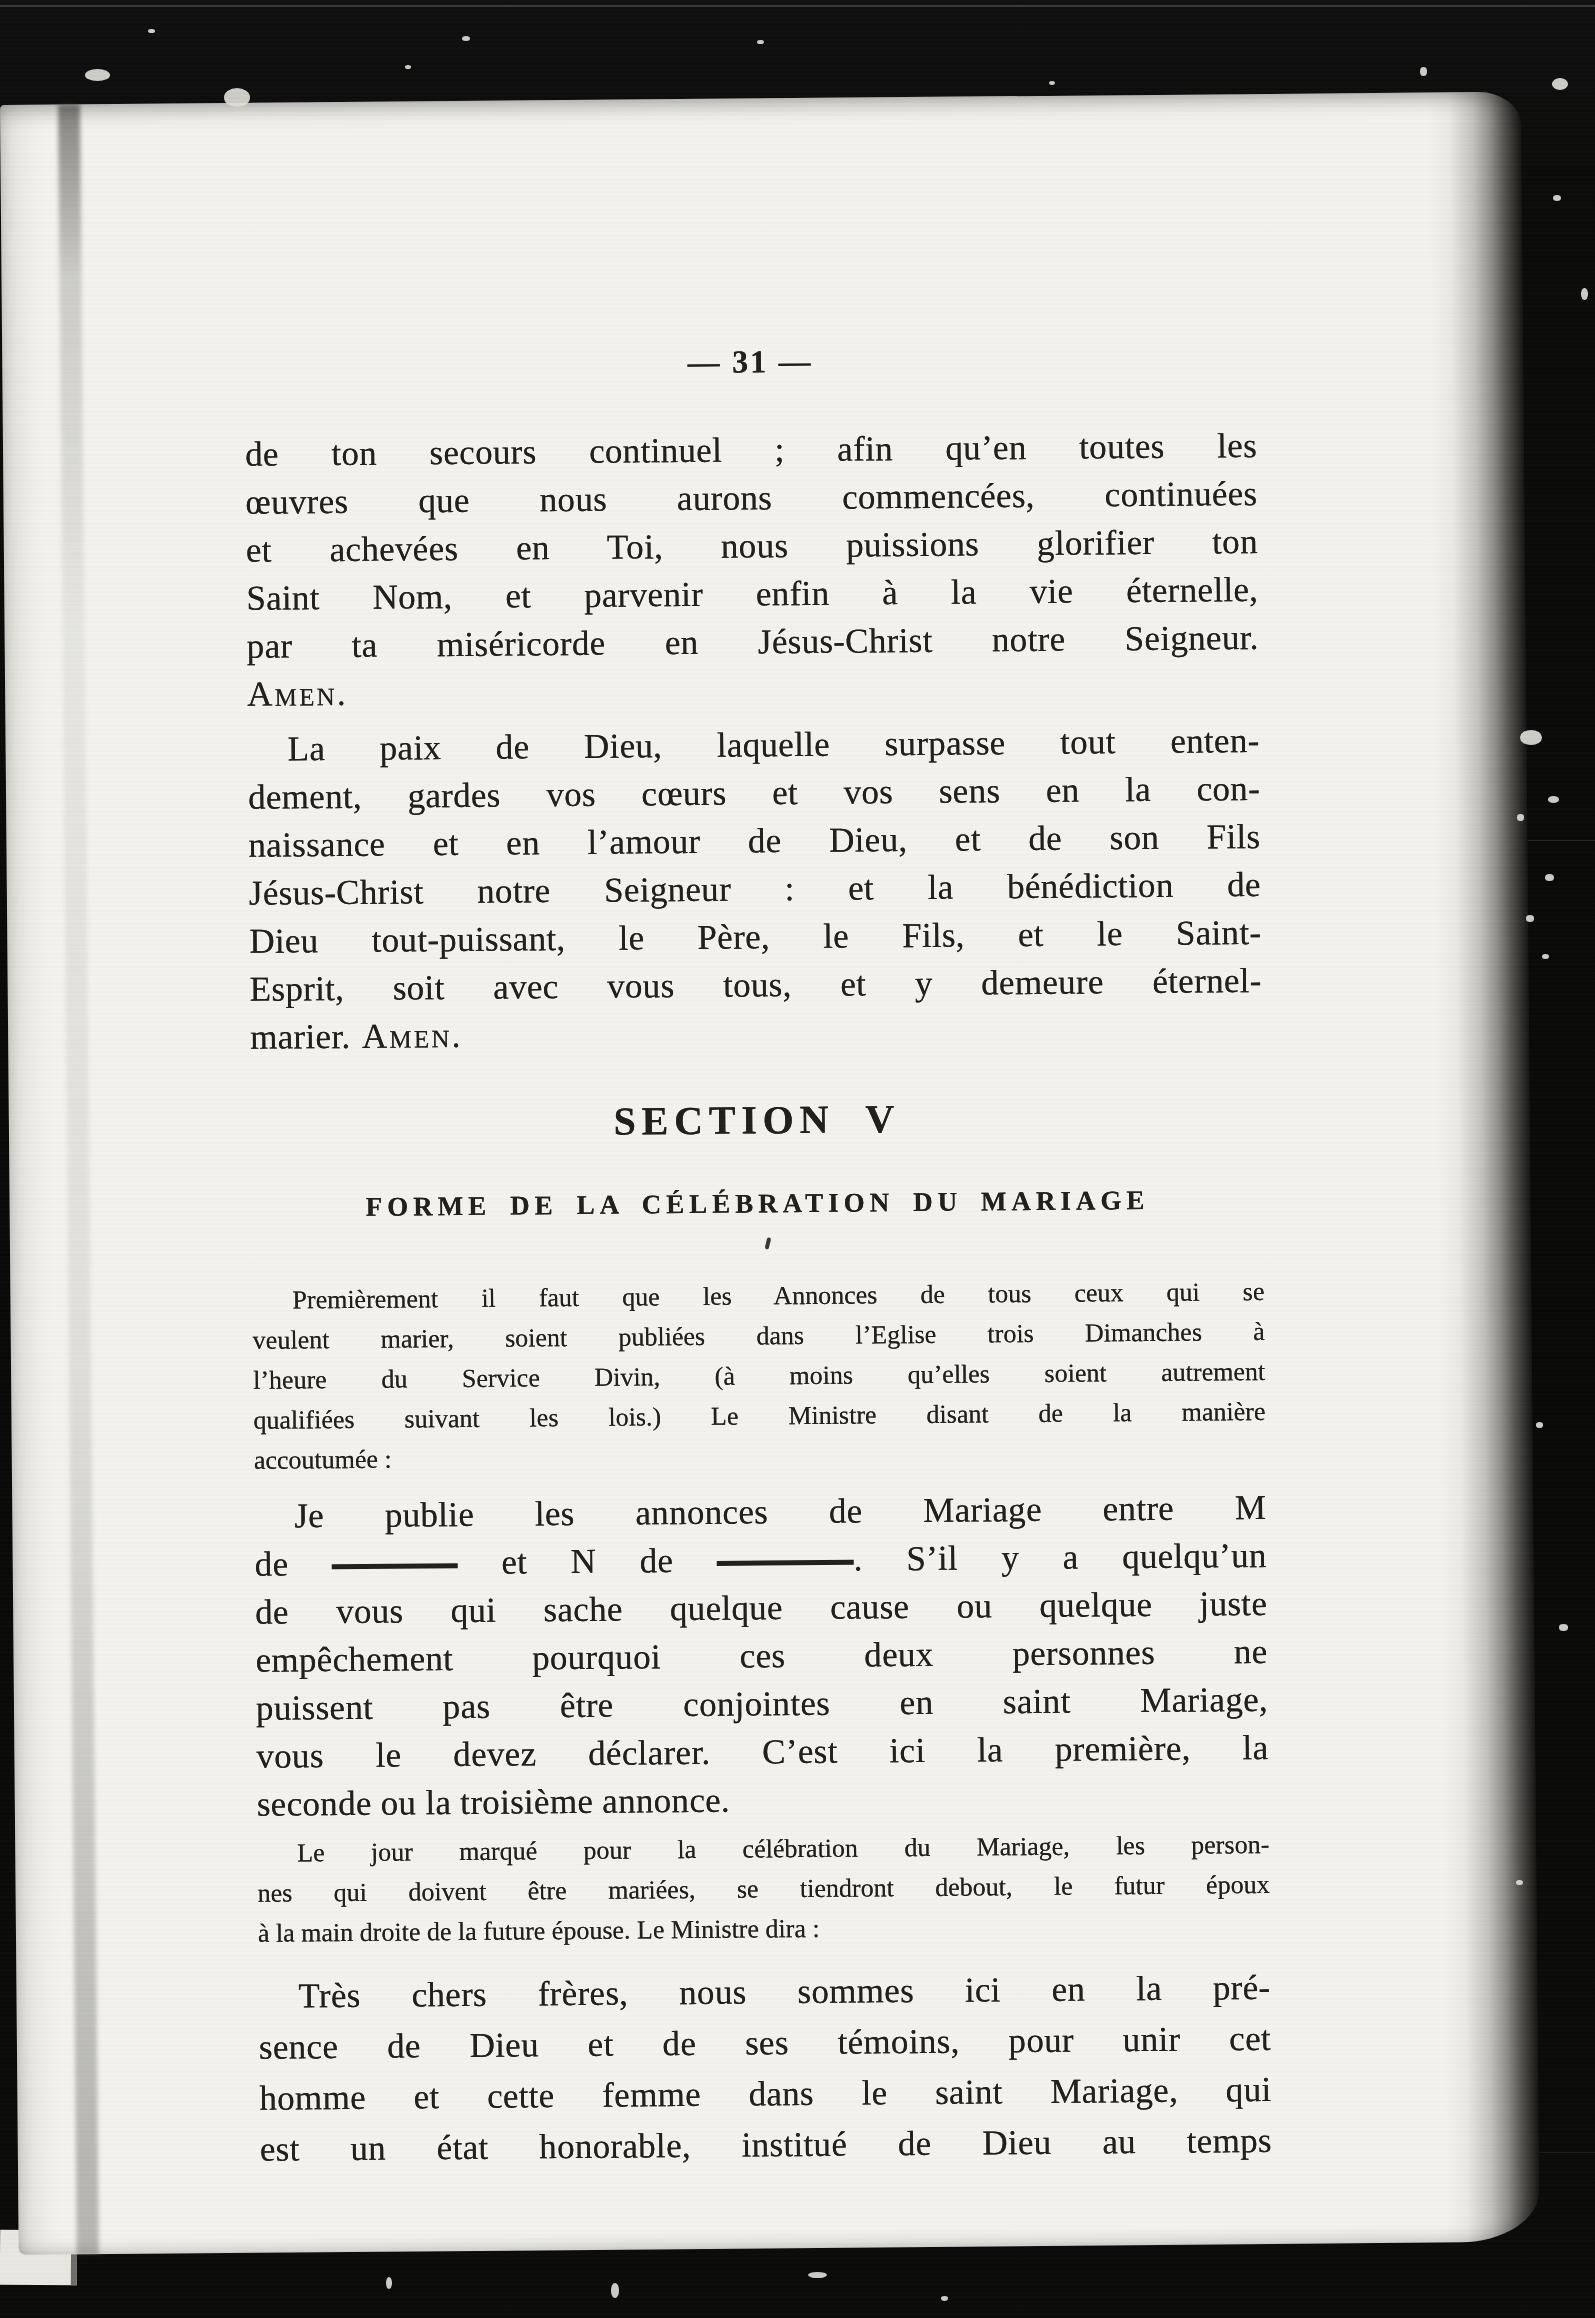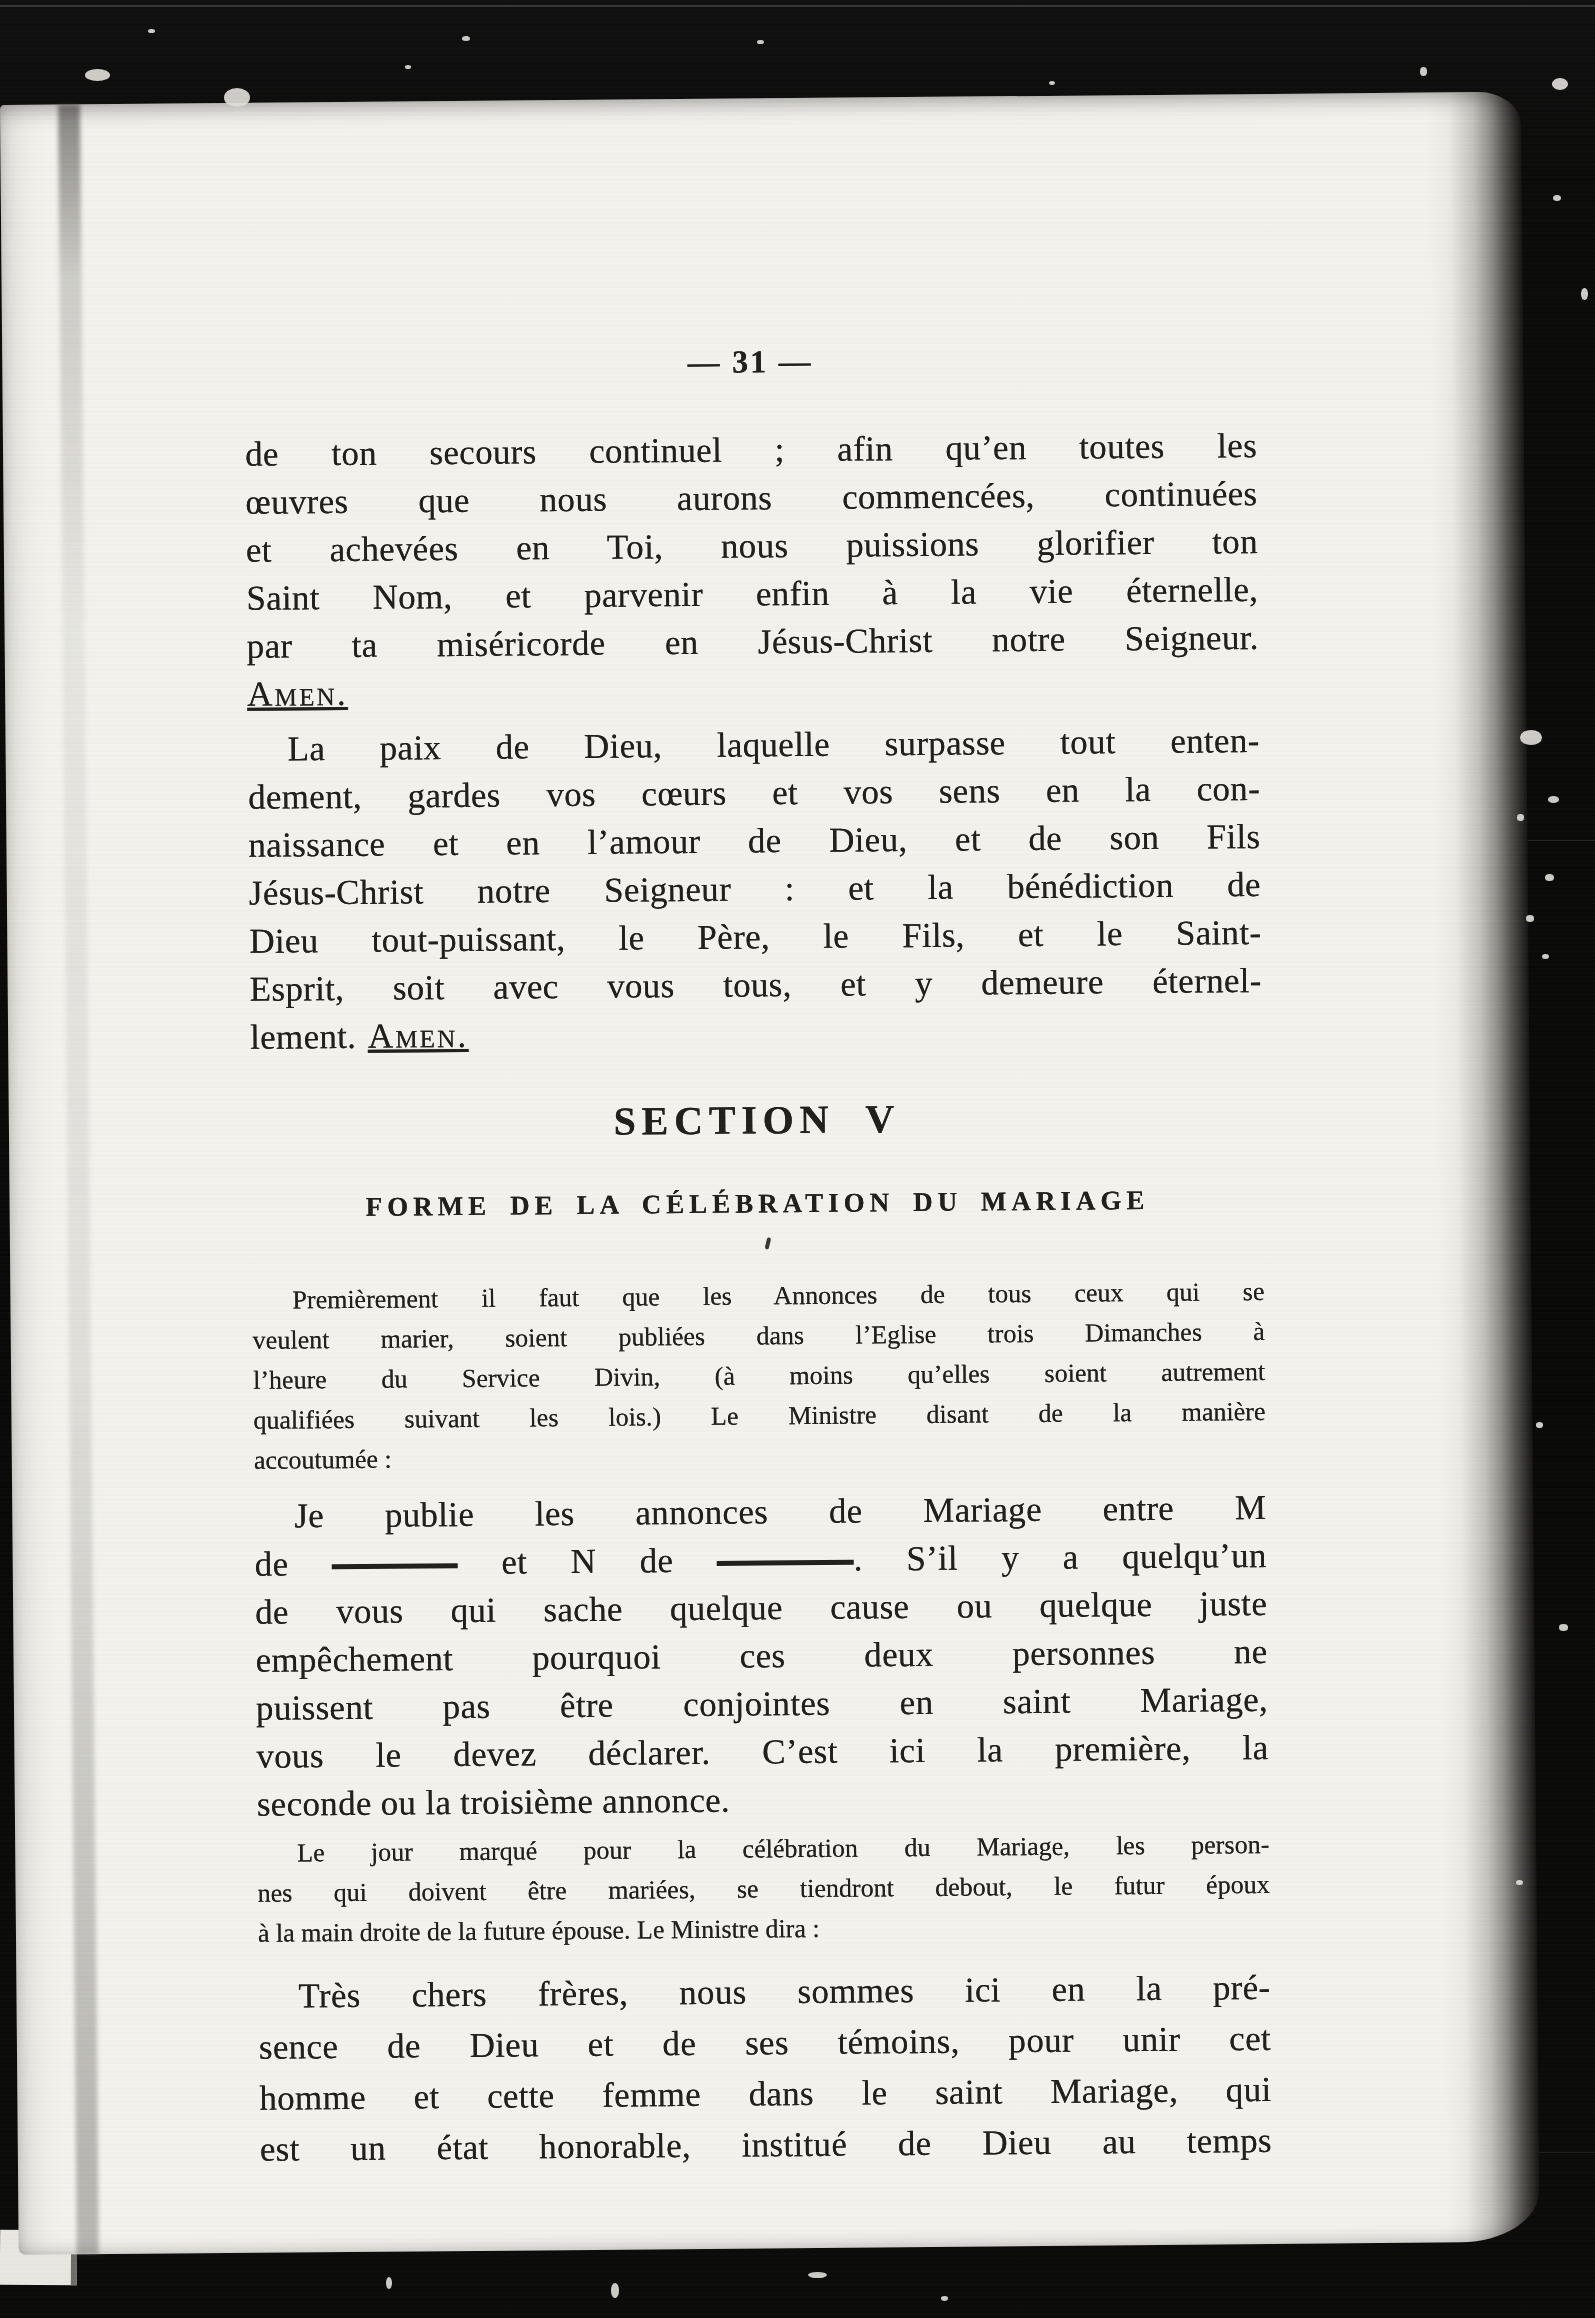--- a/index.html
+++ b/index.html
@@ -29,21 +29,21 @@
   
   .text{position:absolute;left:242px;top:0;width:1012px;color:#211f1c;
     text-shadow:0 0 0.5px rgba(30,28,24,.85);}
   .block{position:absolute;left:0;width:100%;}
   .body{font-size:35px;line-height:48px;letter-spacing:0.3px;}
   .rubric{font-size:26px;line-height:40px;}
   .line{width:100%;}
   .fill{text-align:justify;text-align-last:justify;}
   .left{text-align:left;}
   .ind{text-indent:40px;}
-  .sc{font-variant:small-caps;letter-spacing:2.2px;text-decoration:underline;}
+  .sc{font-variant:small-caps;letter-spacing:2.2px;}
   .sc-gap{margin-left:11.6px;}
   .pagenum{position:absolute;top:245px;left:0;width:100%;text-align:center;
     font-size:32px;font-weight:700;letter-spacing:2.2px;}
   .h-section{position:absolute;top:998px;left:0;width:100%;text-align:center;
     font-size:40px;font-weight:700;letter-spacing:5.8px;word-spacing:16px;}
   .h-sub{position:absolute;top:1090px;left:0;width:100%;text-align:center;
     font-size:27px;font-weight:700;letter-spacing:5px;word-spacing:7.2px;}
   .stray-mark{position:absolute;top:1139px;left:514px;width:3.6px;height:11.6px;background:#3a3833;
     border-radius:2.2px;transform:rotate(14deg);}
   .blank{display:inline-block;width:126px;height:7.2px;border-bottom:5.8px solid #211f1c;
@@ -81,21 +81,21 @@
         <div class="line left"><span class="sc">Amen.</span></div>
       </div>
 
       <div class="block body" style="top:623px">
         <div class="line fill ind">La paix de Dieu, laquelle surpasse tout enten-</div>
         <div class="line fill">dement, gardes vos cœurs et vos sens en la con-</div>
         <div class="line fill">naissance et en l’amour de Dieu, et de son Fils</div>
         <div class="line fill">Jésus-Christ notre Seigneur : et la bénédiction de</div>
         <div class="line fill">Dieu tout-puissant, le Père, le Fils, et le Saint-</div>
         <div class="line fill">Esprit, soit avec vous tous, et y demeure éternel-</div>
-        <div class="line left"><span>lement.</span><span class="sc sc-gap">Amen.</span></div>
+        <div class="line left"><span>marier.</span><span class="sc sc-gap">Amen.</span></div>
       </div>
 
       <div class="h-section">SECTION V</div>
       <div class="h-sub">FORME DE LA CÉLÉBRATION DU MARIAGE</div>
       <div class="stray-mark"></div>
 
       <div class="block rubric" style="top:1178px">
         <div class="line fill ind">Premièrement il faut que les Annonces de tous ceux qui se</div>
         <div class="line fill">veulent marier, soient publiées dans l’Eglise trois Dimanches à</div>
         <div class="line fill">l’heure du Service Divin, (à moins qu’elles soient autrement</div>

